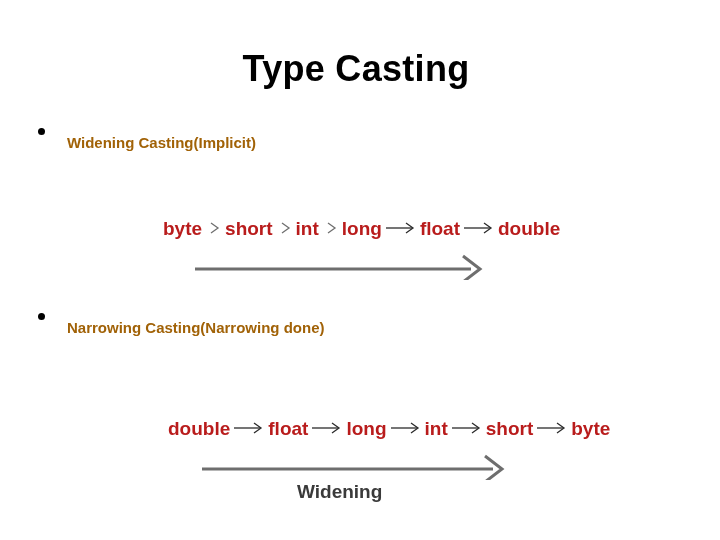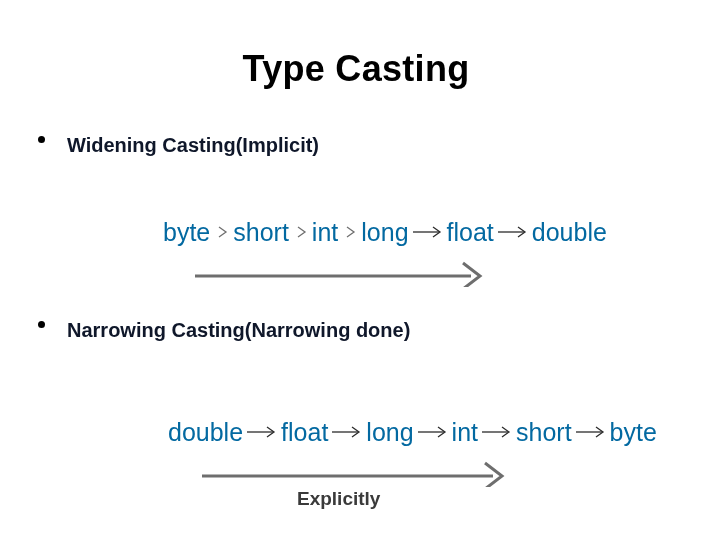--- a/index.html
+++ b/index.html
@@ -26,23 +26,23 @@
     font-size: 36px;
     font-weight: bold;
     color: #000000;
     letter-spacing: 0.3px;
   }
 
   
   .bullet-row {
     position: absolute;
     display: flex;
-    align-items: center;
-    color: #0f172a;
-    font-size: 20px;
+    align-items: flex-start;
+    color: #a16207;
+    font-size: 15px;
     font-weight: bold;
   }
   .bullet-row.b1 { left: 38px; top: 134px; }
   .bullet-row.b2 { left: 38px; top: 319px; }
 
   .bullet-dot {
     width: 7px;
     height: 7px;
     border-radius: 50%;
     background: #000000;
@@ -57,24 +57,24 @@
   .diagram {
     position: absolute;
     color: #1c1c1c;
   }
   .diagram.widening  { left: 0; top: 218px; width: 720px; }
   .diagram.narrowing { left: 0; top: 418px; width: 720px; }
 
   .chain {
     display: flex;
     align-items: center;
-    font-size: 25px;
-    font-weight: normal;
+    font-size: 19px;
+    font-weight: bold;
     white-space: nowrap;
-    color: #0369a1;
+    color: #b91c1c;
   }
   .diagram.widening  .chain { padding-left: 163px; }
   .diagram.narrowing .chain { padding-left: 168px; }
 
   .chain-item { display: inline-block; }
 
   
   .chain-arrow {
     display: inline-flex;
     align-items: center;
@@ -217,14 +217,14 @@
     <span class="chain-item">byte</span>
   </div>
 
   <div class="big-arrow">
     <svg width="305" height="26" viewBox="0 0 305 26" aria-hidden="true">
       <line x1="0" y1="15" x2="291" y2="15" stroke="#6e6e6e" stroke-width="3"></line>
       <path d="M283 2 L300 15 L283 28" fill="none" stroke="#6e6e6e" stroke-width="3"></path>
     </svg>
   </div>
 
-  <div class="arrow-label">Explicitly</div>
+  <div class="arrow-label">Widening</div>
 </div>
 
 </body></html>

